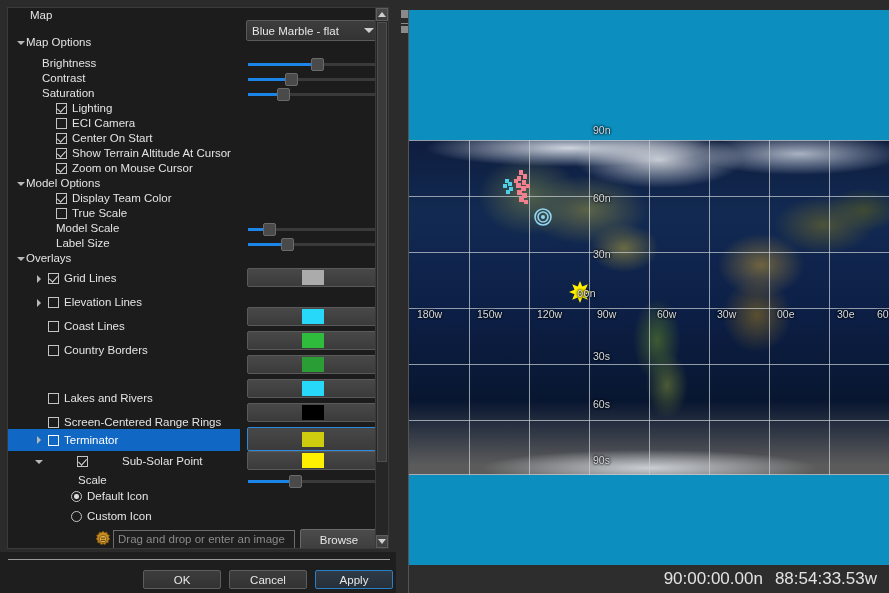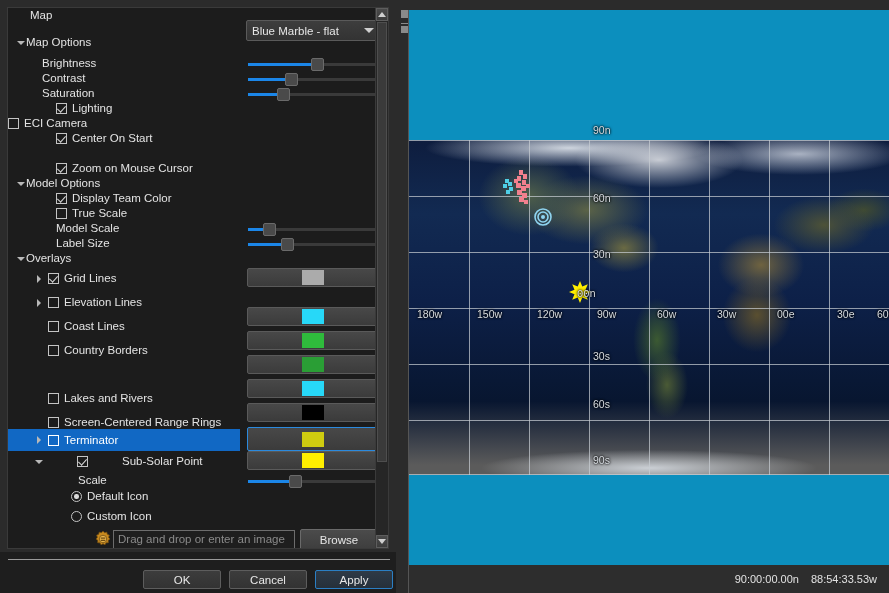--- a/index.html
+++ b/index.html
@@ -193,21 +193,21 @@
   .sun { position: absolute; width: 22px; height: 22px; }
   .marker-cluster { position: absolute; }
   .ring { position: absolute; width: 18px; height: 18px; }
 
   .statusbar {
     position: absolute; left: 12px; top: 565px; width: 481px; height: 28px;
     background: #2d2d2d; border-left: 1px solid #555;
     display: flex; align-items: center; justify-content: flex-end;
     padding-right: 12px; gap: 12px;
   }
-  .statusbar span { color: #e2e2e2; font-size: 11px; font-family: "Liberation Sans", sans-serif; }
+  .statusbar span { color: #e2e2e2; font-size: 17px; font-family: "Liberation Sans", sans-serif; }
 </style>
 </head>
 <body>
 
 <div id="root">
 
   <div class="dialog">
 
     <div class="tree-frame">
       <div class="tree">
@@ -228,27 +228,31 @@
           <span class="label">Contrast</span>
         </div>
         <div class="row" style="top:78px;position:absolute;padding-left:34px;">
           <span class="label">Saturation</span>
         </div>
 
         <div class="row" style="top:93px;position:absolute;padding-left:48px;">
           <span class="cb on"></span>
           <span class="label">Lighting</span>
         </div>
-        <div class="row" style="top:108px;position:absolute;">
+        <div class="row" style="top:108px;position:absolute;padding-left:48px;">
           <span class="cb"></span>
           <span class="label">ECI Camera</span>
         </div>
         <div class="row" style="top:123px;position:absolute;padding-left:48px;">
           <span class="cb on"></span>
           <span class="label">Center On Start</span>
+        </div>
+        <div class="row" style="top:138px;position:absolute;padding-left:48px;">
+          <span class="cb on"></span>
+          <span class="label">Show Terrain Altitude At Cursor</span>
         </div>
         <div class="row" style="top:153px;position:absolute;padding-left:48px;">
           <span class="cb on"></span>
           <span class="label">Zoom on Mouse Cursor</span>
         </div>
 
         <div class="row" style="top:168px;position:absolute;padding-left:7px;">
           <span class="twist down"></span>
           <span class="label">Model Options</span>
         </div>

